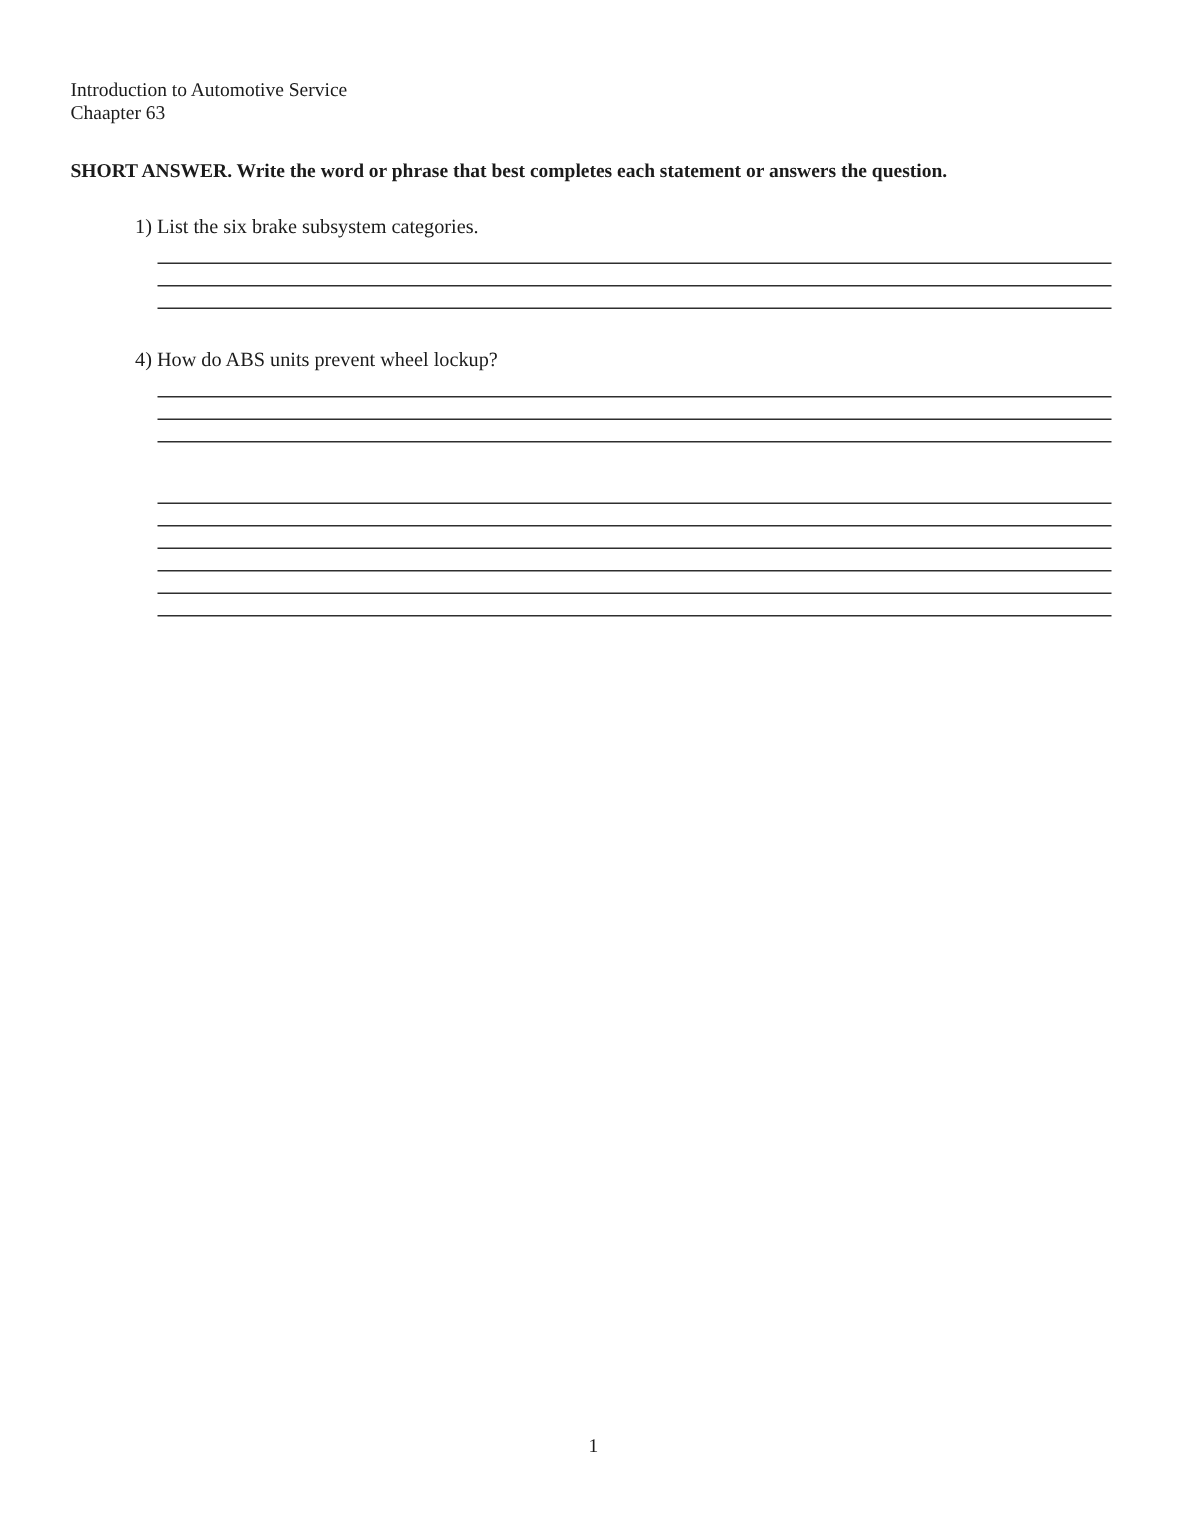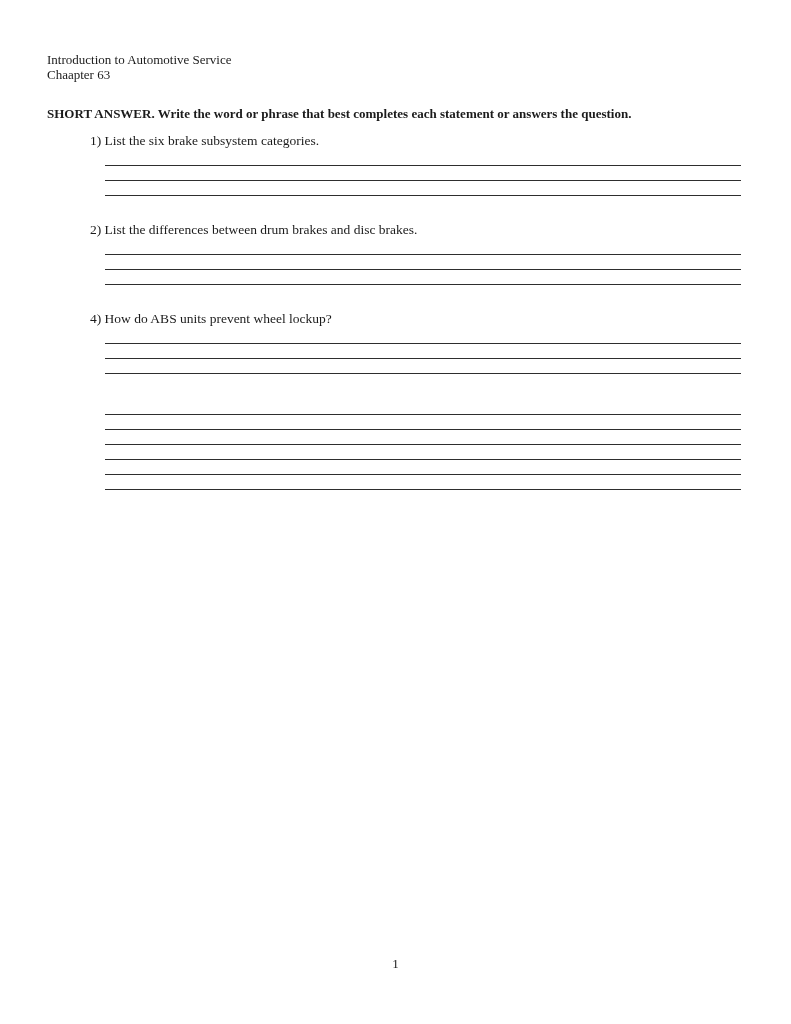--- a/index.html
+++ b/index.html
@@ -37,21 +37,21 @@
     height: 12px;
     border-bottom: 1px solid var(--line-color, #2e2e2e);
   }
   .instructions {
     margin-top: 23px;
     font-weight: bold;
     font-size: 13px;
     line-height: 17px;
   }
   .questions {
-    margin-top: 11px;
+    margin-top: 21px;
     margin-left: 43px;
   }
   .question {
     margin-bottom: 26px;
   }
   .q-label {
     font-size: 13.5px;
     line-height: 16px;
     white-space: pre-wrap;
   }
@@ -89,28 +89,20 @@
     <div class="questions">
         <div class="question">
           <div class="q-label">1) List the six brake subsystem categories.</div>
           <div class="answer-lines">
             <div class="answer-line"></div>
             <div class="answer-line"></div>
             <div class="answer-line"></div>
           </div>
         </div>
         <div class="question">
-          <div class="q-label">2) List the differences between drum brakes and disc brakes.</div>
-          <div class="answer-lines">
-            <div class="answer-line"></div>
-            <div class="answer-line"></div>
-            <div class="answer-line"></div>
-          </div>
-        </div>
-        <div class="question">
           <div class="q-label">4) How do ABS units prevent wheel lockup?</div>
           <div class="answer-lines">
             <div class="answer-line"></div>
             <div class="answer-line"></div>
             <div class="answer-line"></div>
           </div>
         </div>
         <div class="question">
           <div class="answer-lines">
             <div class="answer-line"></div>

